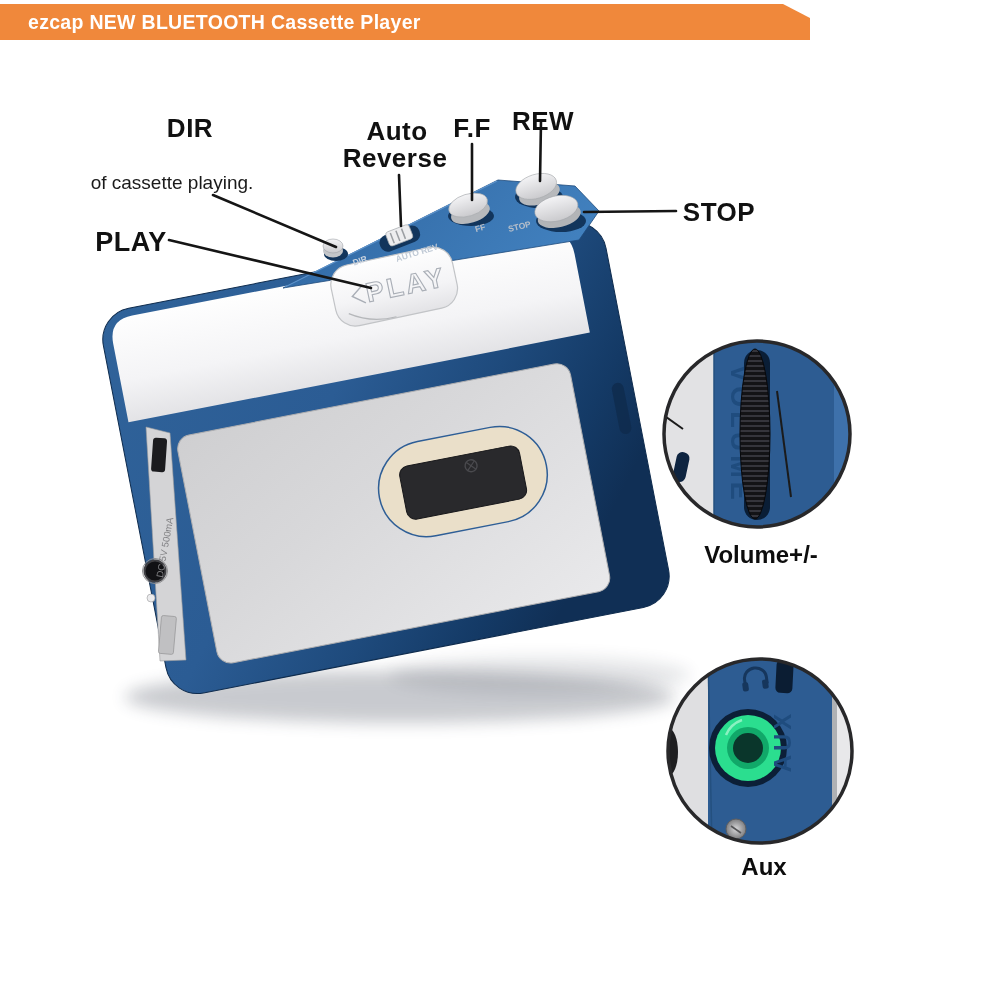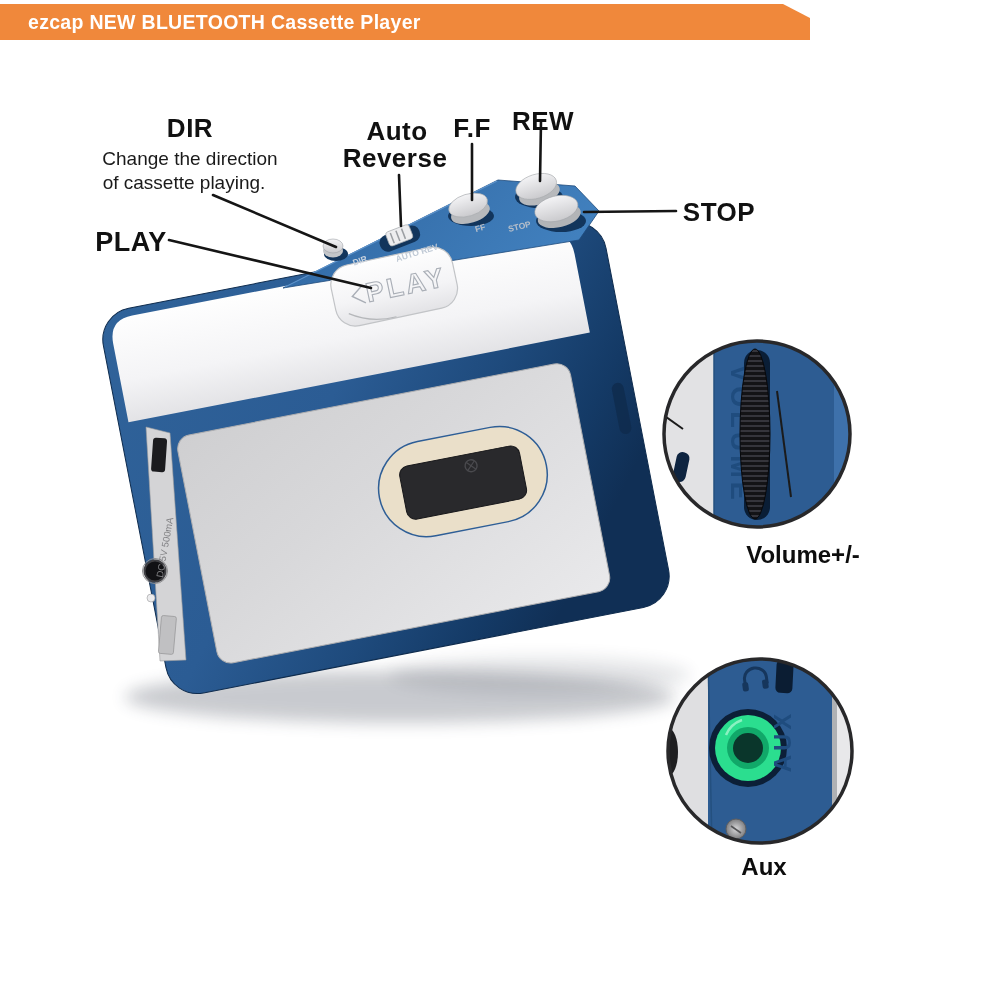--- a/index.html
+++ b/index.html
@@ -216,24 +216,23 @@
           <circle cx="748" cy="748" r="15" fill="#0A362B"></circle>
           <path d="M726 735 a27 27 0 0 1 16 -15" fill="none" stroke="#9BF4CA" stroke-width="2.5" opacity="0.85"></path>
         </g>
         <text x="791" y="741" text-anchor="middle" font-size="24" font-weight="bold" letter-spacing="4" fill="#1F4C7E" transform="rotate(-90 791 741)">AUX</text>
       </g>
       <circle cx="760" cy="751" r="92" fill="none" stroke="#28282A" stroke-width="3.5"></circle>
     </g>
   </svg>
 
   <div class="lbl" style="left:190px;top:113px;">DIR</div>
-  <div class="desc" style="left:190px;top:147px;">Change the direction</div>
-  <div class="desc" style="left:184px;top:171px;">of cassette playing.</div>
+  <div class="desc" style="left:172px;top:171px;">of cassette playing.</div>
   <div class="lbl" style="left:131px;top:227px;font-size:27px;">PLAY</div>
   <div class="lbl" style="left:397px;top:116px;">Auto</div>
   <div class="lbl" style="left:395px;top:143px;">Reverse</div>
   <div class="lbl" style="left:472px;top:113px;text-align:right;">F.F</div>
   <div class="lbl" style="left:543px;top:106px;">REW</div>
   <div class="lbl" style="left:719px;top:197px;">STOP</div>
-  <div class="cap" style="left:803px;top:541px;text-align:right;">Volume+/-</div>
+  <div class="cap" style="left:761px;top:541px;text-align:right;">Volume+/-</div>
   <div class="cap" style="left:764px;top:853px;">Aux</div>
 
 </div>
 
 </body></html>

